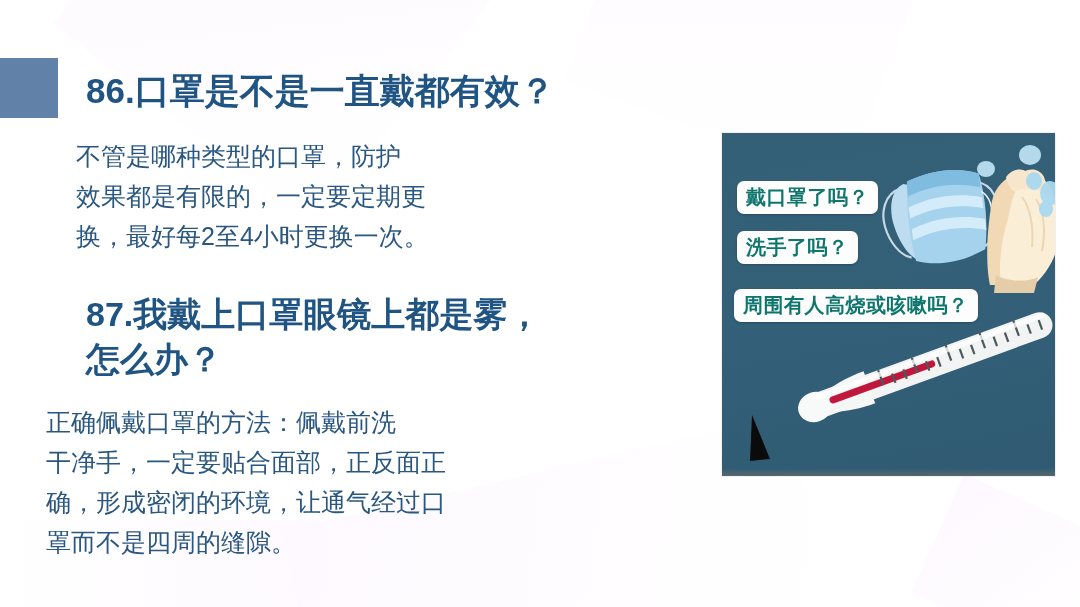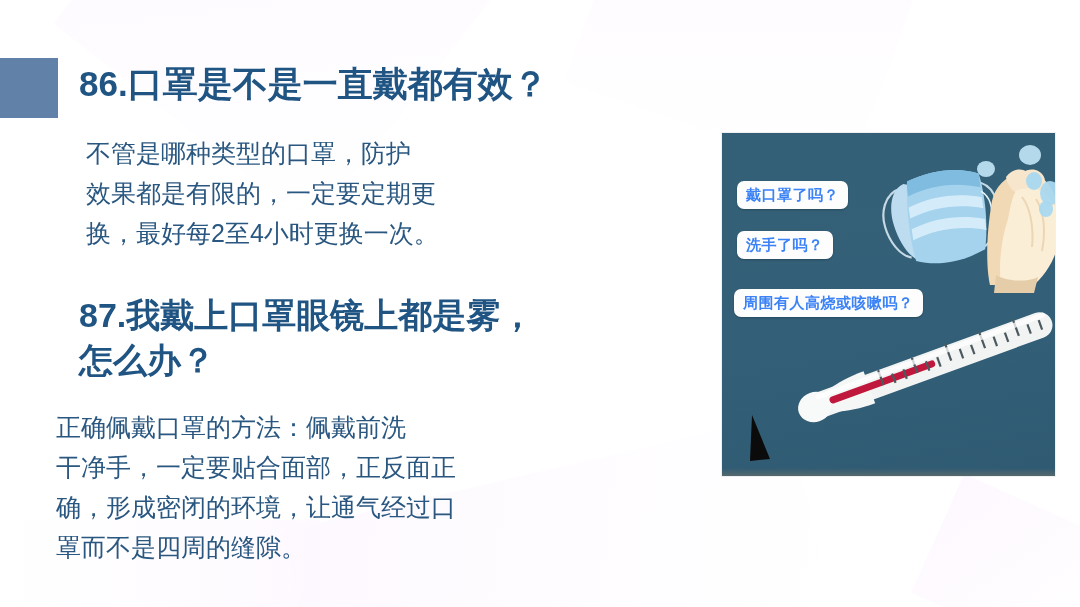--- a/index.html
+++ b/index.html
@@ -73,39 +73,39 @@
     height: 60px;
     background: #6281a8;
   }
 
   .qa-block {
     position: absolute;
     left: 0;
     width: 700px;
   }
   #qa-1 { top: 60px; }
-  #qa-2 { top: 292px; }
+  #qa-2 { top: 284px; }
 
   .q-heading {
-    margin: 1px;
+    margin: 8px;
     padding: 0 0 0 78px;
     font-size: 35px;
     line-height: 46px;
     font-weight: bold;
     color: #1f5483;
     letter-spacing: 0px;
     white-space: pre-line;
   }
   #qa-2 .q-heading {
     font-size: 34px;
     line-height: 45px;
   }
 
   .q-body {
-    margin: 12px;
+    margin: 2px;
     padding: 0;
     font-size: 25px;
     line-height: 40px;
     color: #2a5780;
     font-weight: 400;
     white-space: pre-line;
   }
   #qa-1 .q-body {
     padding: 14px 0 0 74px;
   }
@@ -128,22 +128,22 @@
     position: absolute;
     inset: 0;
     background: linear-gradient(170deg, #346077 0%, #335f78 55%, #2f5a72 100%);
   }
 
   
   .pill {
     position: absolute;
     background: #fdfdfd;
     border-radius: 7px;
-    color: #3b82f6;
-    font-size: 15px;
+    color: #0f766e;
+    font-size: 20px;
     font-weight: bold;
     line-height: 1;
     padding: 6px 9px 7px 9px;
     white-space: nowrap;
     box-shadow: 0 1px 2px rgba(0,0,0,0.22);
     letter-spacing: 0.5px;
   }
   #pill-1 { left: 15px; top: 48px; }
   #pill-2 { left: 15px; top: 98px; text-align: right; }
   #pill-3 { left: 12px; top: 148px; margin-top: 8px; }

